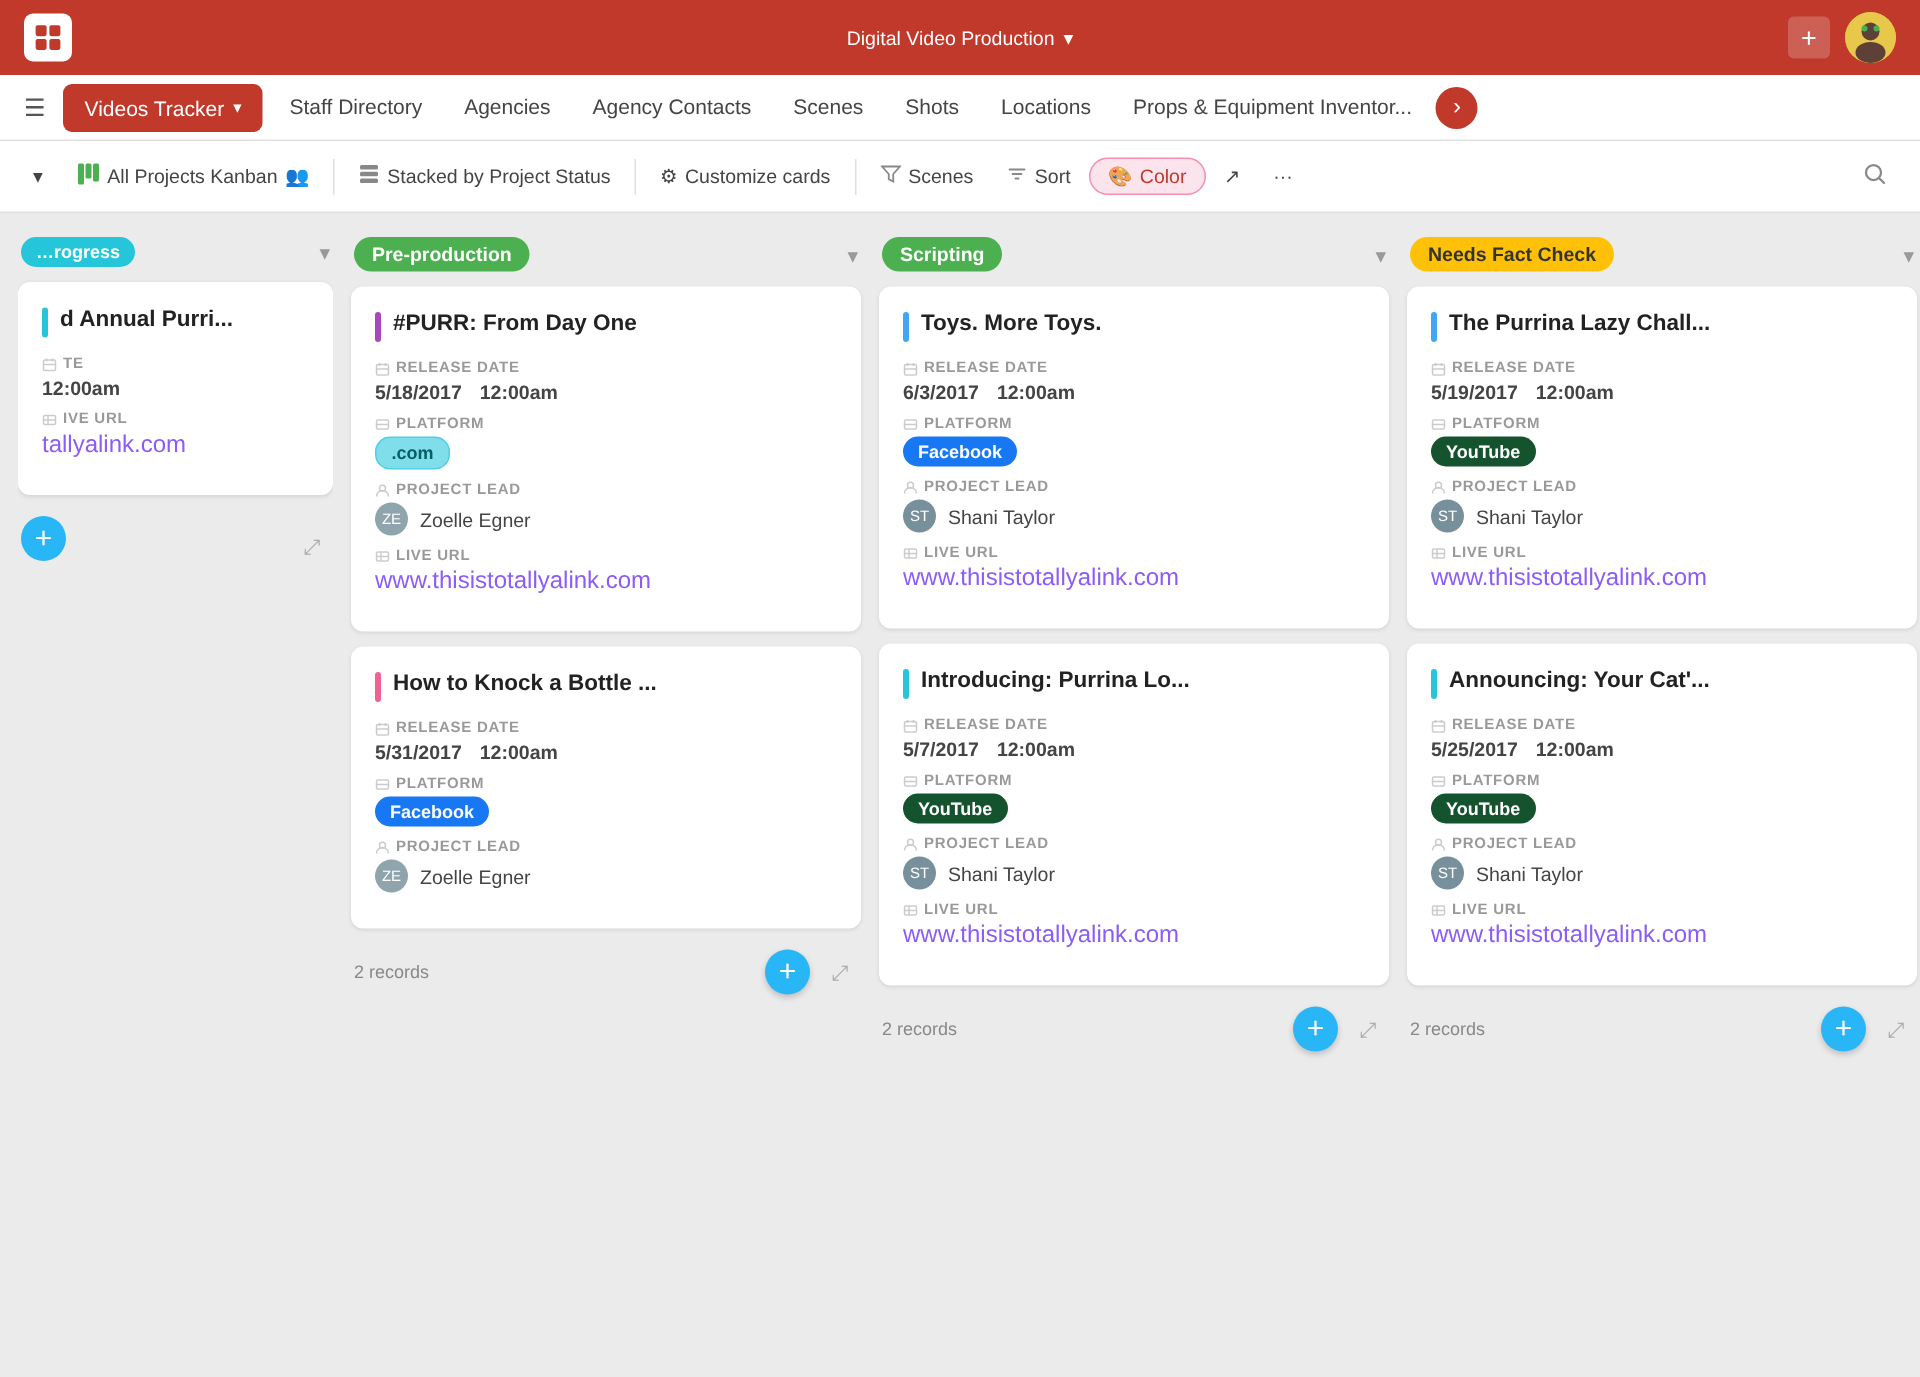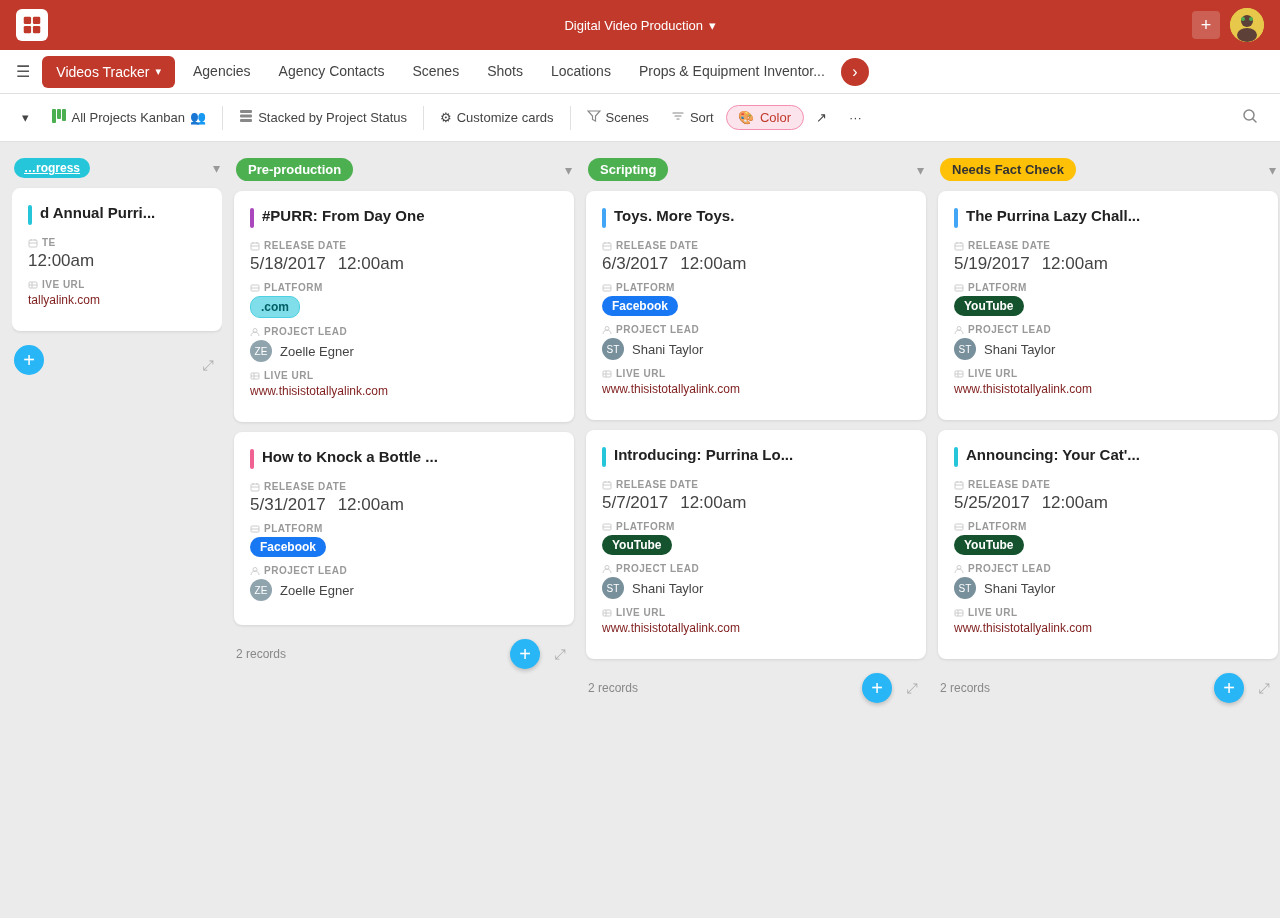--- a/index.html
+++ b/index.html
@@ -220,22 +220,23 @@
       display: flex;
       align-items: center;
       gap: 4px;
       margin-bottom: 3px;
     }
     .field-label svg { opacity: 0.6; }
     .field-row {
       display: flex;
       align-items: center;
       gap: 12px;
-      font-size: 17px;
+      font-size: 13px;
       color: #444;
+      font-weight: bold;
     }
     .platform-badge {
       padding: 3px 10px;
       border-radius: 10px;
       font-size: 12px;
       font-weight: 600;
       color: white;
       display: inline-block;
     }
     .platform-facebook { background: #1877f2; }
@@ -253,22 +254,22 @@
       width: 22px; height: 22px;
       border-radius: 50%;
       background: #90a4ae;
       overflow: hidden;
       display: flex; align-items: center; justify-content: center;
       font-size: 10px;
       color: white;
       flex-shrink: 0;
     }
     .live-url {
-      font-size: 12px;
-      color: #7f1d1d;
+      font-size: 16px;
+      color: #8b5cf6;
     }
     .col-footer {
       display: flex;
       align-items: center;
       justify-content: space-between;
       margin-top: 4px;
       padding: 0 2px;
     }
     .records-count {
       font-size: 12px;
@@ -333,20 +334,23 @@
       <circle cx="21" cy="11" r="2" fill="#4caf50"></circle>
     </svg>
   </div>
 </div>
 
 <div class="nav-bar">
   <div class="nav-hamburger">☰</div>
   <div class="nav-tab active">
     <span>Videos Tracker</span>
     <span class="tab-arrow">▾</span>
+  </div>
+  <div class="nav-tab">
+    <span>Staff Directory</span>
   </div>
   <div class="nav-tab">
     <span>Agencies</span>
   </div>
   <div class="nav-tab">
     <span>Agency Contacts</span>
   </div>
   <div class="nav-tab">
     <span>Scenes</span>
   </div>
@@ -431,21 +435,21 @@
         </svg>
       </span>
     </div>
   </div>
 </div>
 
 <div class="board">
 
   <div class="column" style="overflow:hidden; position:relative;">
     <div class="column-header">
-      <span class="status-badge status-in-progress" style="font-size:12px; padding:3px 10px;text-decoration:underline;">…rogress</span>
+      <span class="status-badge status-in-progress" style="font-size:12px; padding:3px 10px;">…rogress</span>
       <span class="col-arrow">▾</span>
     </div>
     <div class="card">
       <div class="card-title">
         <div class="card-color-bar bar-teal"></div>
         <span>d Annual Purri...</span>
       </div>
       <div class="card-field">
         <div class="field-label">
           <svg width="10" height="10" viewBox="0 0 10 10">

